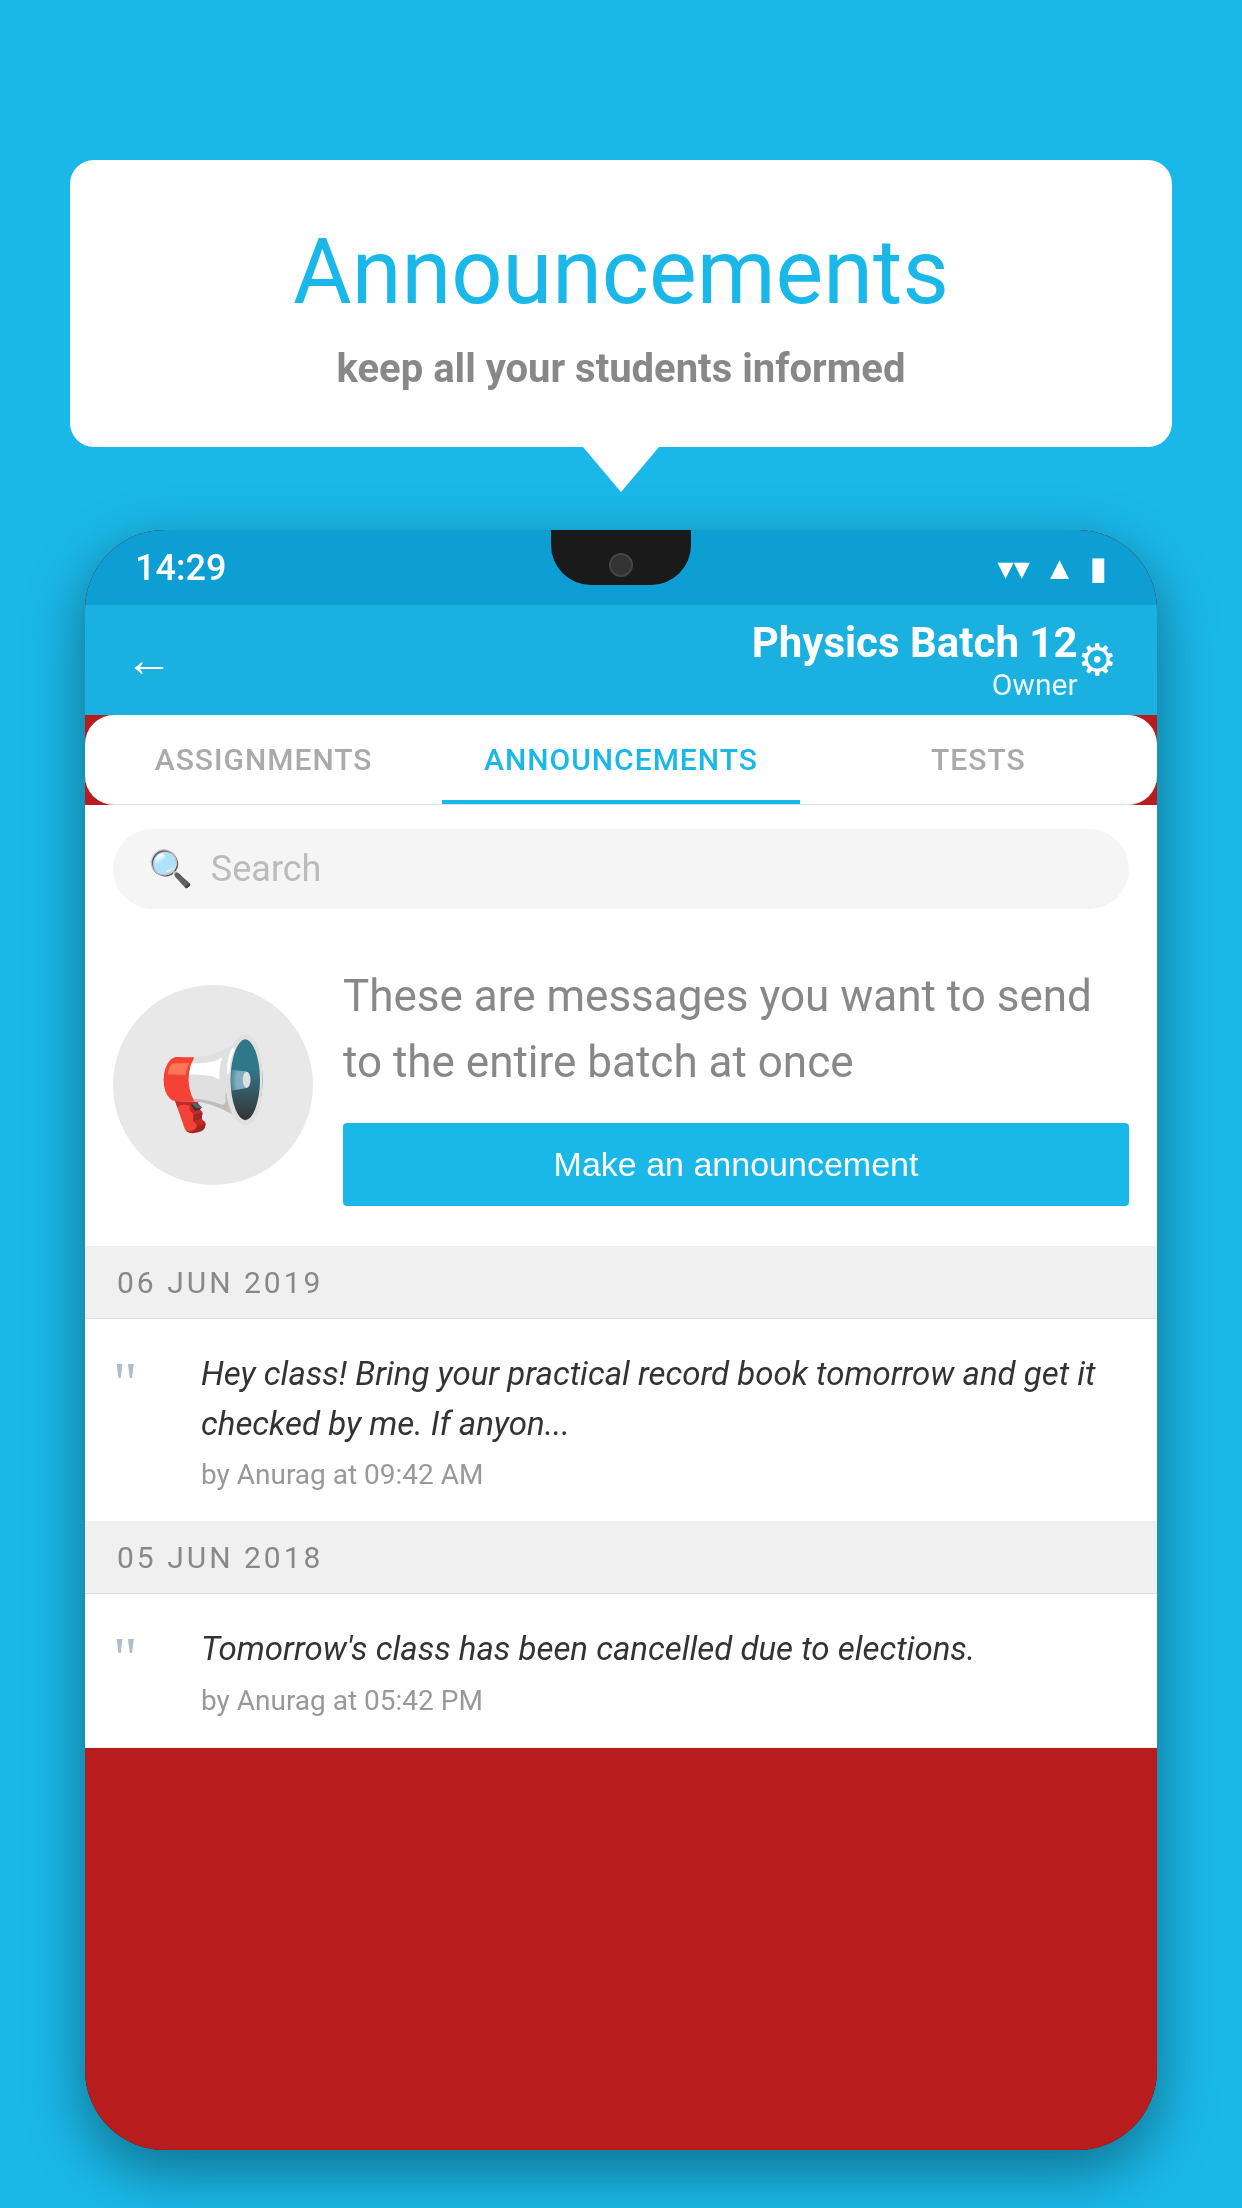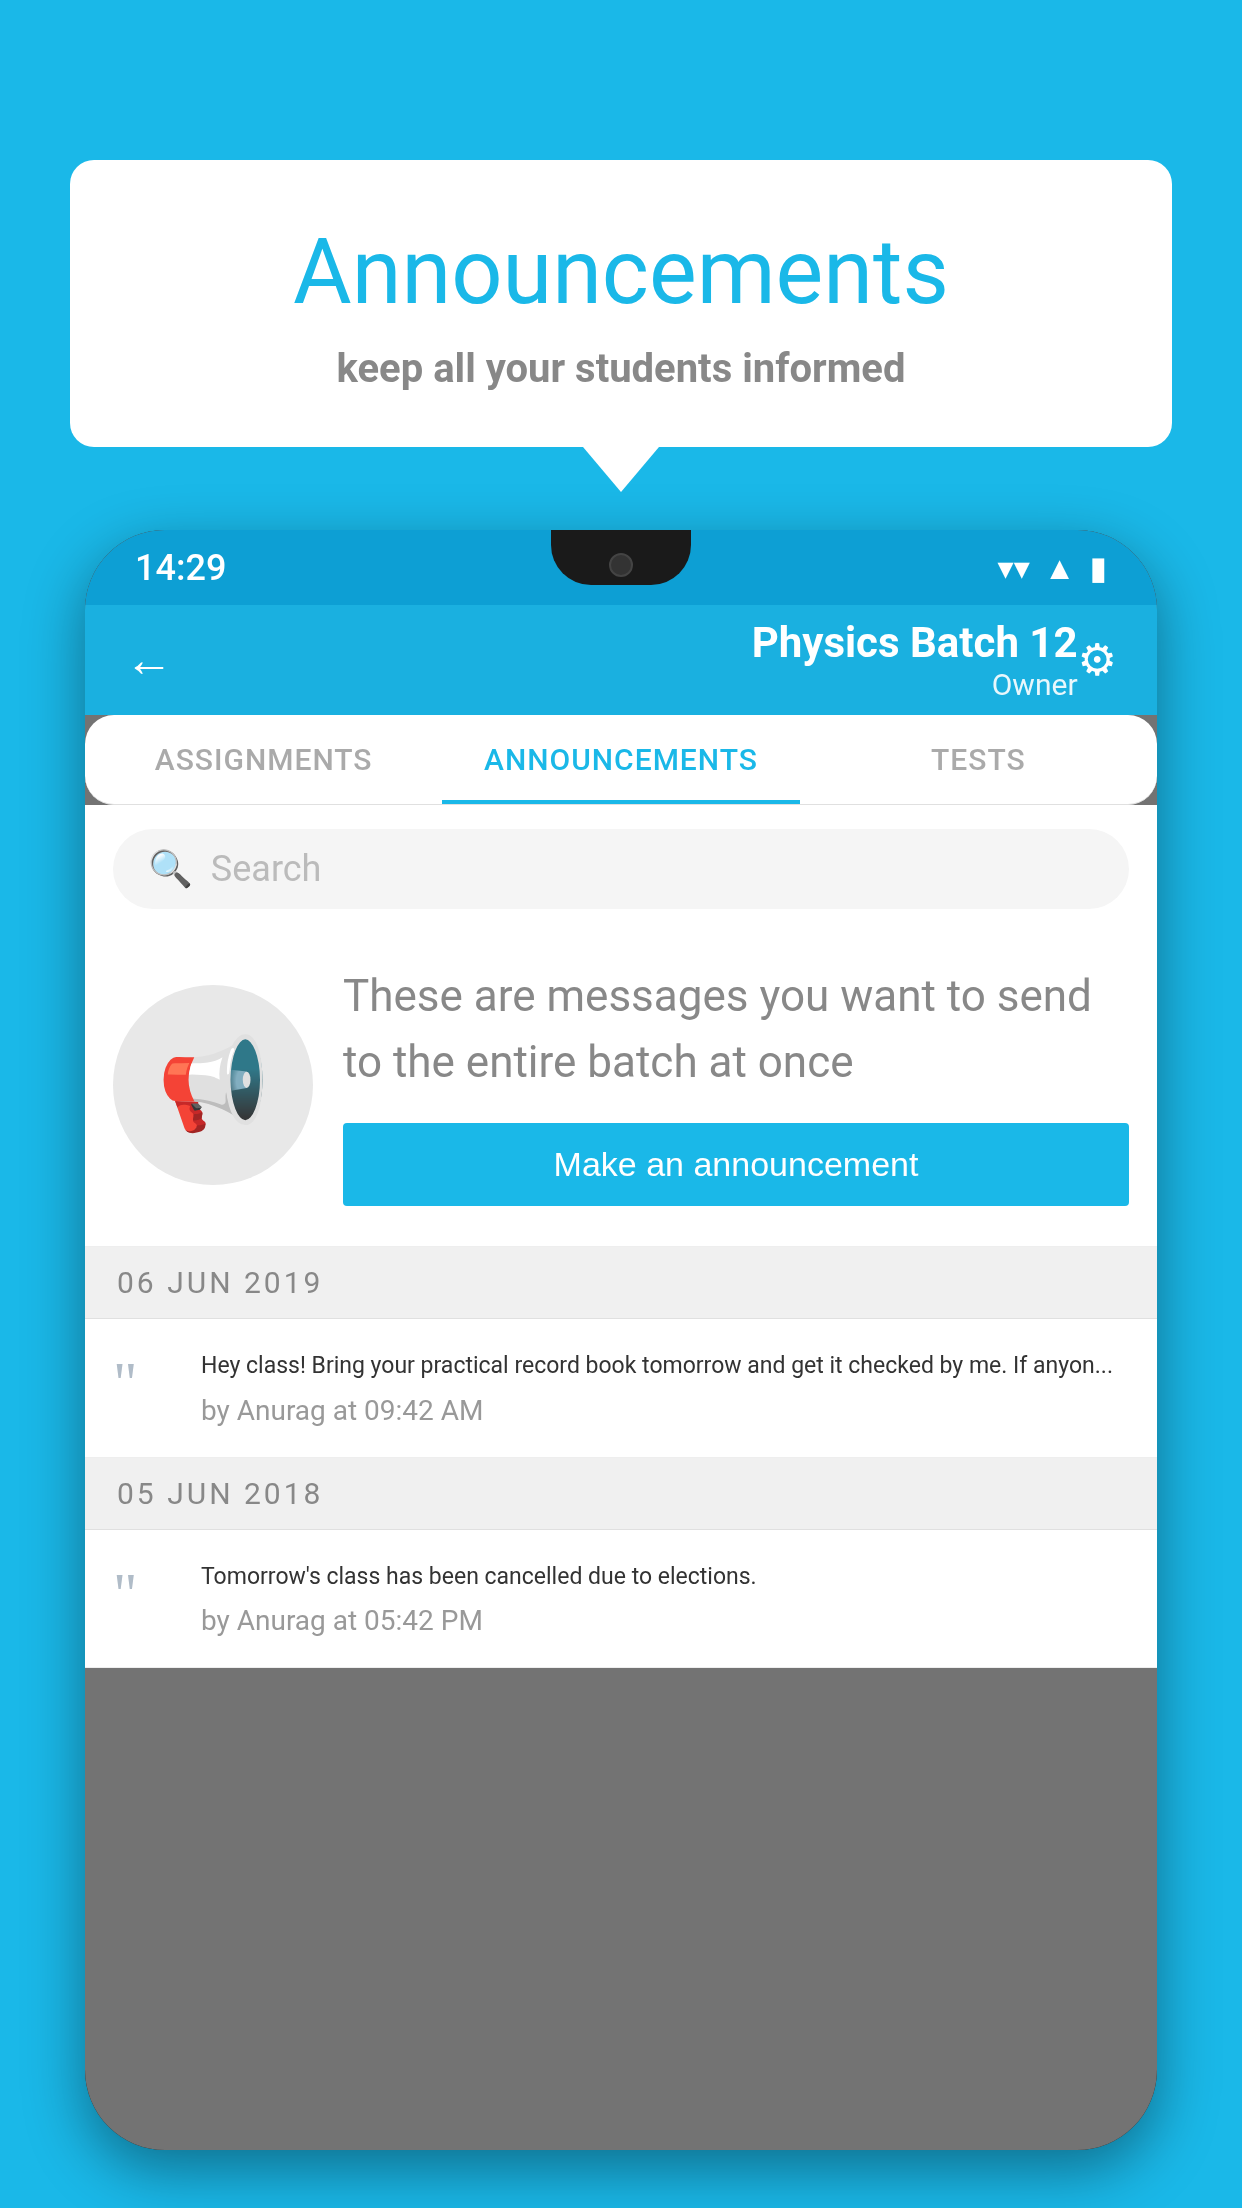--- a/index.html
+++ b/index.html
@@ -308,33 +308,34 @@
       line-height: 0.8;
       margin-top: 10px;
       min-width: 60px;
     }
 
     .announcement-content {
       flex: 1;
     }
 
     .announcement-text {
-      font-size: 23px;
+      font-size: 33px;
       color: #333;
+      font-style: italic;
       line-height: 1.5;
       margin-bottom: 10px;
     }
 
     .announcement-meta {
       font-size: 28px;
       color: #999;
     }
 
     .screen-inner {
-      background: #737373;
+      background: #b91c1c;
       border-radius: 65px;
       overflow: hidden;
       height: 100%;
     }
   </style>
 </head>
 <body>
 
 <div class="speech-bubble-wrapper">
   <div class="speech-bubble">

